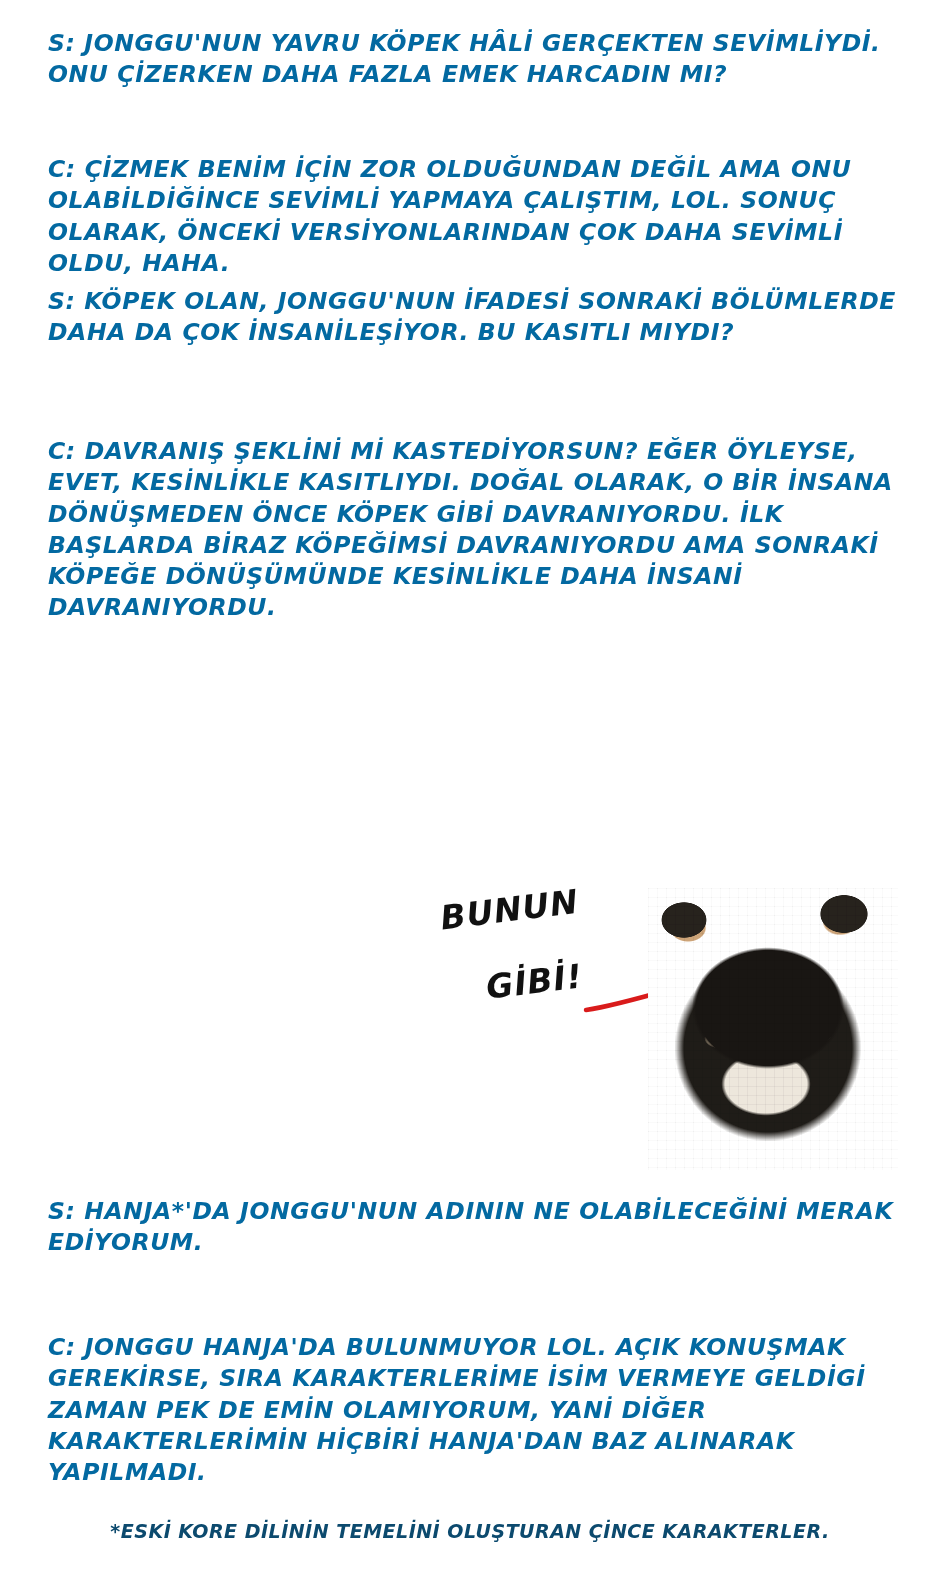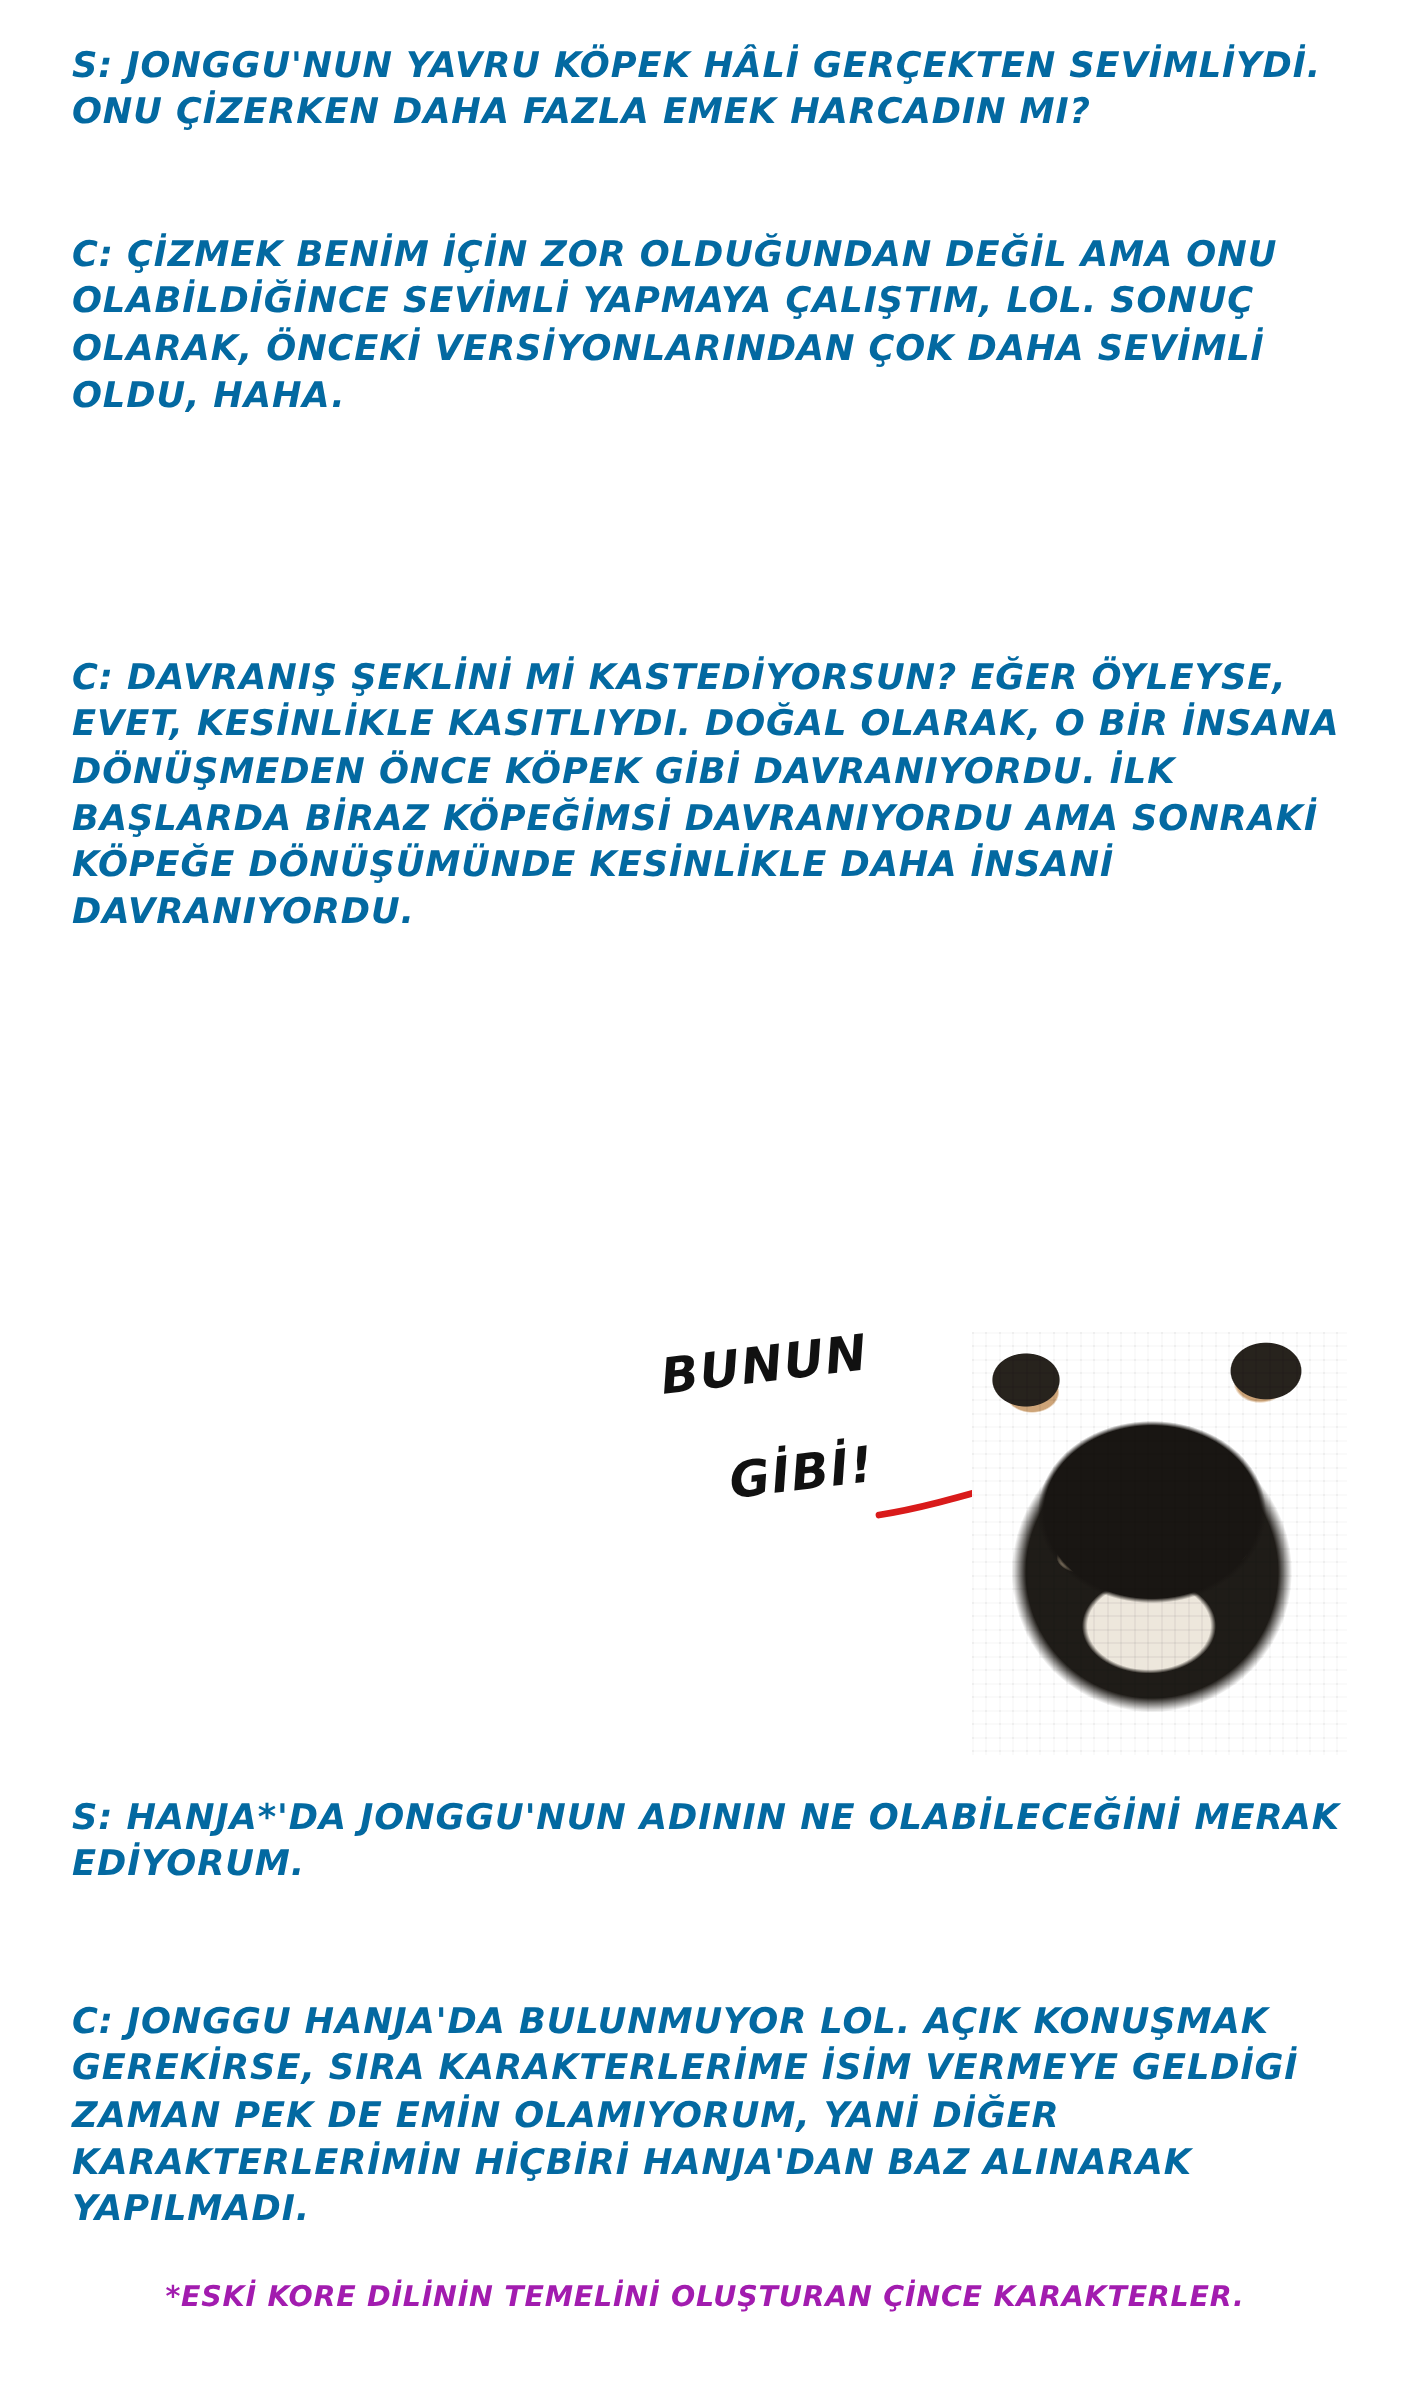--- a/index.html
+++ b/index.html
@@ -118,37 +118,40 @@
     position: absolute;
     left: 0;
     right: 0;
     top: 1520px;
     text-align: center;
     font-family: "DejaVu Sans", sans-serif;
     font-style: italic;
     font-weight: 700;
     font-size: 19px;
     letter-spacing: 0.5px;
-    color: #a21caf;
+    color: #0c4a6e;
     text-transform: uppercase;
   }
 </style>
 </head>
 <body>
 
 <div class="page">
 
   <div class="qa-block" style="top:28px;">
     <p class="qa-text q-text">S: JONGGU'NUN YAVRU KÖPEK HÂLİ GERÇEKTEN SEVİMLİYDİ. ONU ÇİZERKEN DAHA FAZLA EMEK HARCADIN MI?</p>
   </div>
 
   <div class="qa-block" style="top:110px;">
     <p class="qa-text a-text">C: ÇİZMEK BENİM İÇİN ZOR OLDUĞUNDAN DEĞİL AMA ONU OLABİLDİĞİNCE SEVİMLİ YAPMAYA ÇALIŞTIM, LOL. SONUÇ OLARAK, ÖNCEKİ VERSİYONLARINDAN ÇOK DAHA SEVİMLİ OLDU, HAHA.</p>
   </div>
 
+  <div class="qa-block" style="top:286px;">
+    <p class="qa-text q-text">S: KÖPEK OLAN, JONGGU'NUN İFADESİ SONRAKİ BÖLÜMLERDE DAHA DA ÇOK İNSANİLEŞİYOR. BU KASITLI MIYDI?</p>
+  </div>
 
   <div class="qa-block" style="top:392px;">
     <p class="qa-text a-text">C: DAVRANIŞ ŞEKLİNİ Mİ KASTEDİYORSUN? EĞER ÖYLEYSE, EVET, KESİNLİKLE KASITLIYDI. DOĞAL OLARAK, O BİR İNSANA DÖNÜŞMEDEN ÖNCE KÖPEK GİBİ DAVRANIYORDU. İLK BAŞLARDA BİRAZ KÖPEĞİMSİ DAVRANIYORDU AMA SONRAKİ KÖPEĞE DÖNÜŞÜMÜNDE KESİNLİKLE DAHA İNSANİ DAVRANIYORDU.</p>
   </div>
 
 
 
   <div class="dog-area">
     <div class="bunun">BUNUN</div>
     <div class="gibi">GİBİ!</div>

